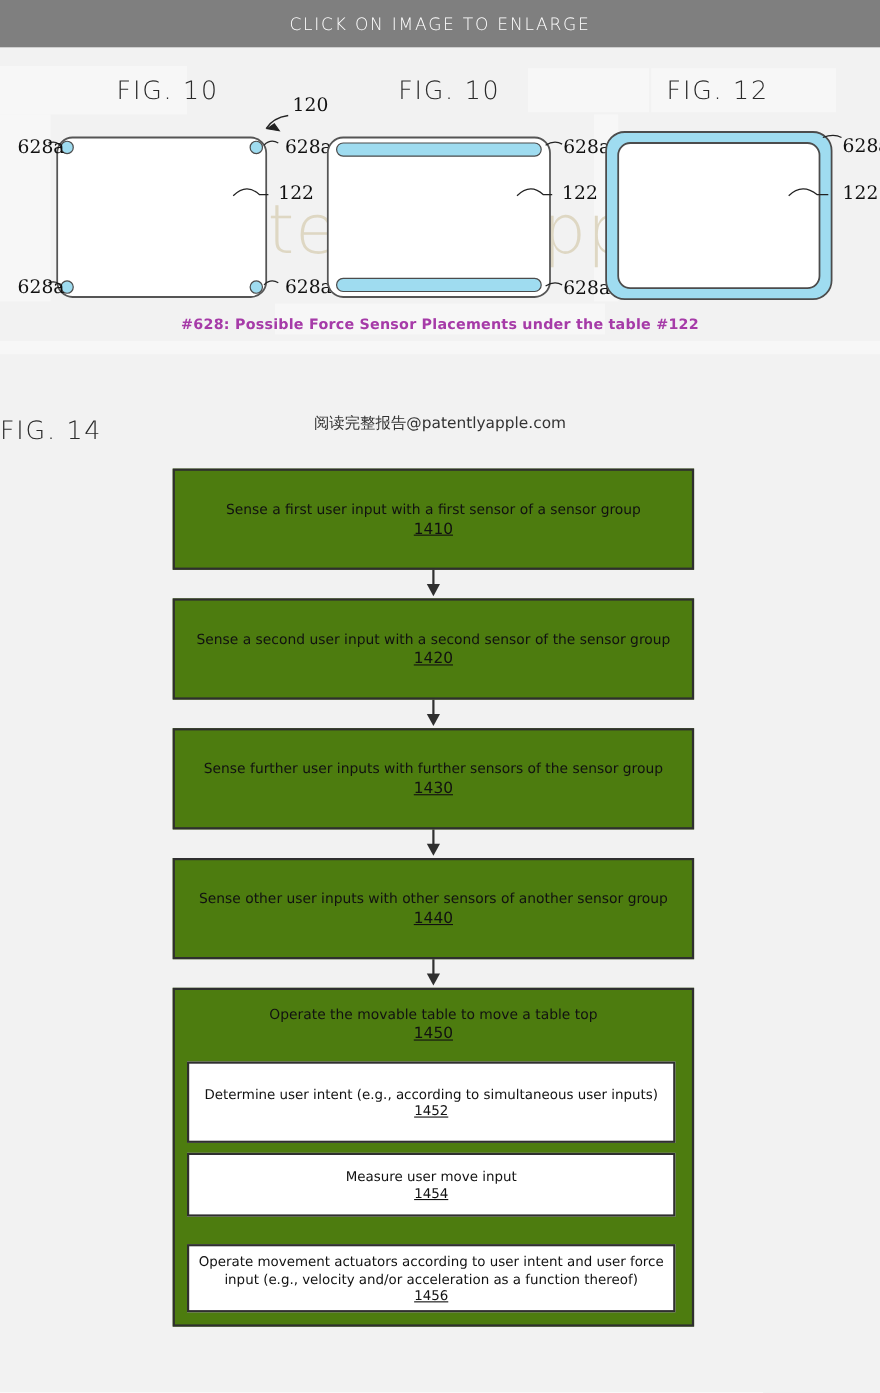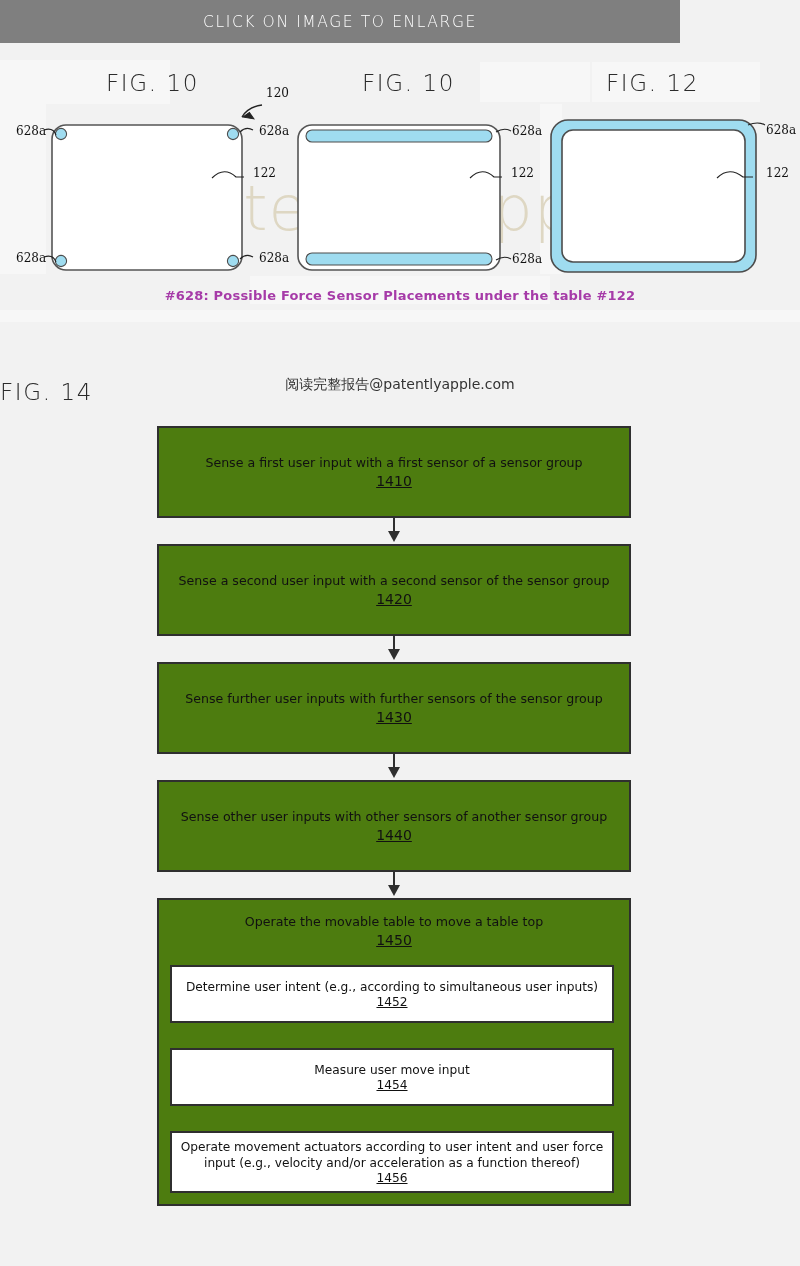--- a/index.html
+++ b/index.html
@@ -20,21 +20,21 @@
     position: absolute;
     left: 0; top: 0;
     width: 800px; height: 1266px;
     background: #f2f2f2;
   }
 
   
   .banner {
     position: absolute;
     left: 0; top: 0;
-    width: 680px; height: 43px;
+    width: 800px; height: 43px;
     background: #7f7f7f;
     color: #ffffff;
     display: flex;
     align-items: center;
     justify-content: center;
     letter-spacing: 1.6px;
     font-size: 15.5px;
     font-weight: 300;
     font-family: "DejaVu Sans", sans-serif;
   }
@@ -70,21 +70,21 @@
     letter-spacing: 1.6px;
     font-family: "DejaVu Sans", sans-serif;
     white-space: nowrap;
   }
 
   
   .figure-svg { position: absolute; }
 
   .ref-label {
     position: absolute;
-    font-size: 12px;
+    font-size: 17px;
     color: #111111;
     font-family: "DejaVu Serif", serif;
     white-space: nowrap;
   }
 
   
   .caption {
     position: absolute;
     left: 0; top: 288px;
     width: 800px;
@@ -306,21 +306,21 @@
     </div>
   </div>
 
   <div class="flow-box" style="top:898px; height:308px; justify-content:flex-start;">
     <div style="margin-top:14px;">
       <div class="btext">Operate the movable table to move a table top</div>
       <div class="bnum" style="text-align:center;">1450</div>
     </div>
   </div>
 
-  <div class="sub-box" style="top:965px; height:58px;">
+  <div class="sub-box" style="top:965px; height:74px;">
     <div class="btext">Determine user intent (e.g., according to simultaneous user inputs)</div>
     <div class="bnum">1452</div>
   </div>
 
   <div class="sub-box" style="top:1048px; height:58px;">
     <div class="btext">Measure user move input</div>
     <div class="bnum">1454</div>
   </div>
 
   <div class="sub-box" style="top:1131px; height:62px;">

